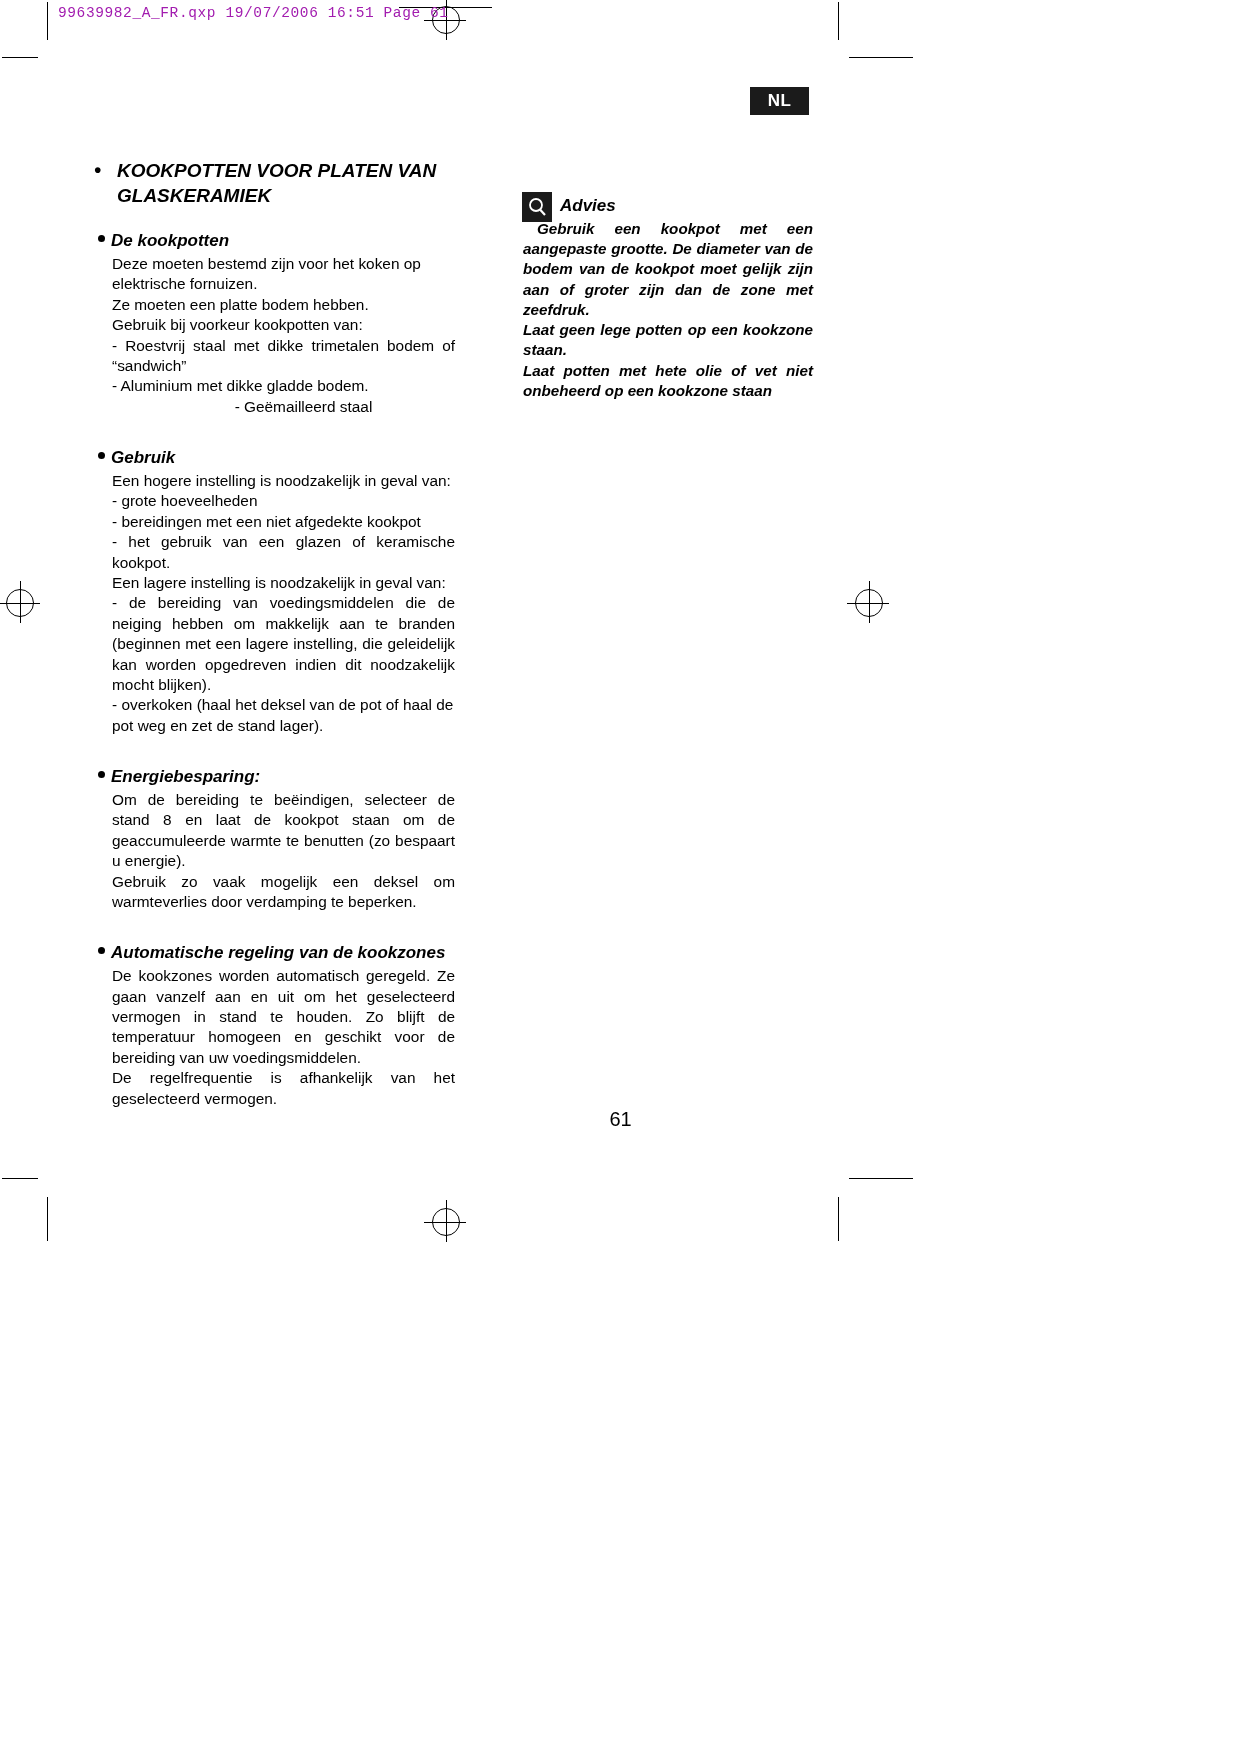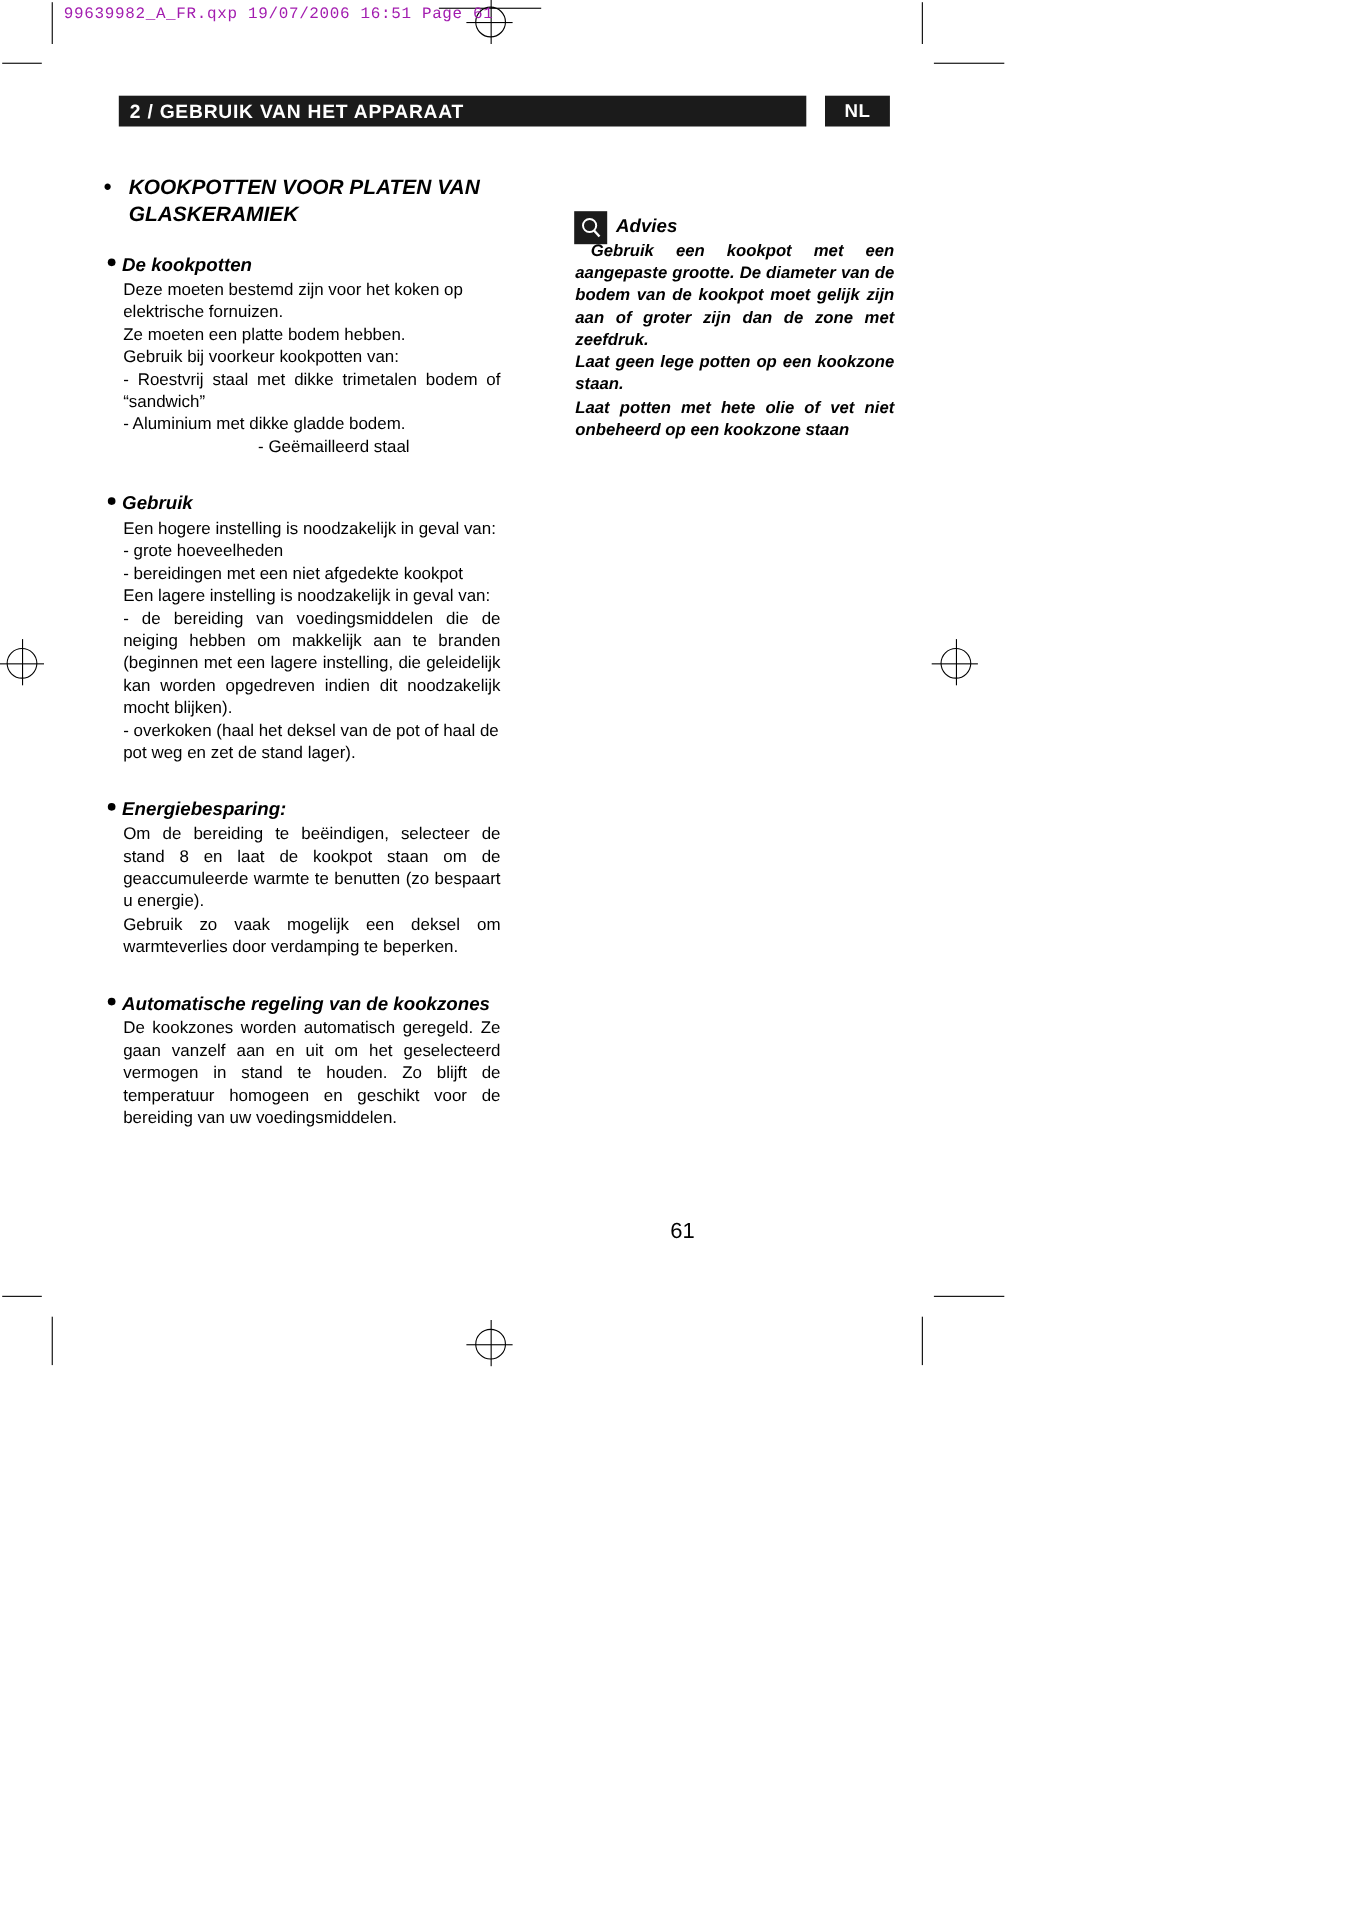--- a/index.html
+++ b/index.html
@@ -216,23 +216,20 @@
 
 <div class="reg-mark" style="left:432px; top:6px;"></div>
 <div class="reg-mark" style="left:6px; top:589px;"></div>
 <div class="reg-mark" style="left:855px; top:589px;"></div>
 <div class="reg-mark" style="left:432px; top:1208px;"></div>
 
 <div class="file-stamp">99639982_A_FR.qxp   19/07/2006   16:51   Page 61</div>
 
 <div class="page">
 
-  <div class="chapter-bar">
-    <span>2 / GEBRUIK VAN HET APPARAAT</span>
-  </div>
   <div class="lang-box">
     <span>NL</span>
   </div>
 
   <div class="col-left">
 
     <div class="main-title">
       <span class="bullet">•</span>
       <span>KOOKPOTTEN VOOR  PLATEN VAN GLASKERAMIEK</span>
     </div>
@@ -254,20 +251,21 @@
 
     <div class="block" style="margin-top:30px;">
       <h3 class="sub">
         <span class="dot"></span>
         <span>Gebruik</span>
       </h3>
       <div class="body-text">
         <p>Een hogere instelling is noodzakelijk in geval van:</p>
         <p style="text-align:left;">- grote hoeveelheden</p>
         <p style="text-align:left;">- bereidingen met een niet afgedekte kookpot</p>
+        <p>- het gebruik van een glazen of keramische kookpot.</p>
         <p>Een lagere instelling is noodzakelijk in geval van:</p>
         <p>- de bereiding van voedingsmiddelen die de neiging hebben om makkelijk aan te branden (beginnen met een lagere instelling, die geleidelijk kan worden opgedreven indien dit noodzakelijk mocht blijken).</p>
         <p style="text-align:left;">- overkoken (haal het deksel van de pot of haal de pot weg en zet de stand lager).</p>
       </div>
     </div>
 
     <div class="block" style="margin-top:30px;">
       <h3 class="sub">
         <span class="dot"></span>
         <span>Energiebesparing:</span>
@@ -278,20 +276,21 @@
       </div>
     </div>
 
     <div class="block" style="margin-top:30px;">
       <h3 class="sub" style="text-align:justify; margin-right:0;margin-left:26px;">
         <span class="dot"></span>
         <span>Automatische regeling van de kookzones</span>
       </h3>
       <div class="body-text">
         <p>De kookzones worden automatisch geregeld. Ze gaan vanzelf aan en uit om het geselecteerd vermogen in stand te houden. Zo blijft de temperatuur homogeen en geschikt voor de bereiding van uw voedingsmiddelen.</p>
+        <p>De regelfrequentie is afhankelijk van het geselecteerd vermogen.</p>
       </div>
     </div>
 
   </div>
 
   <div class="col-right">
     <div class="advies-head">
       <span class="advies-icon">
         <svg width="22" height="22" viewBox="0 0 22 22" aria-hidden="true">
           <circle cx="10" cy="9" r="6" fill="none" stroke="#ffffff" stroke-width="1.8"></circle>

